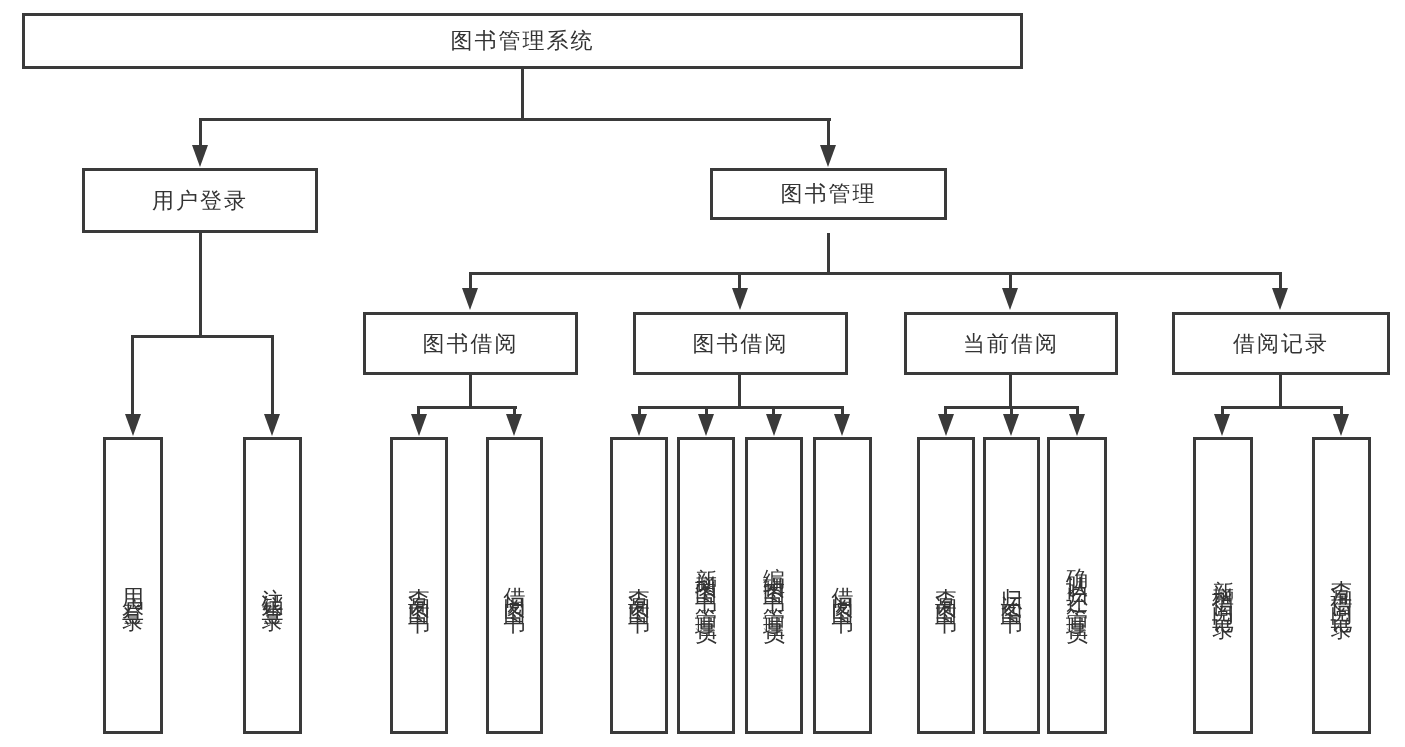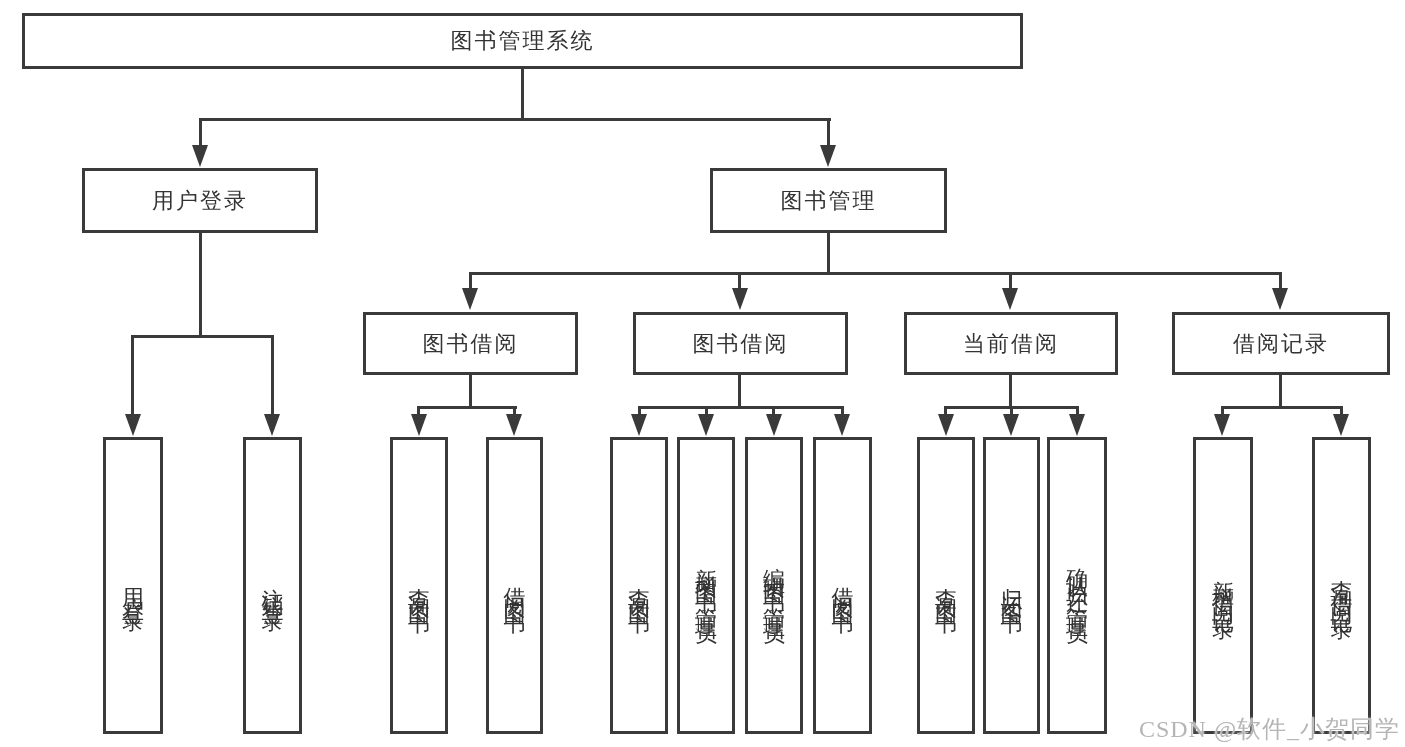--- a/index.html
+++ b/index.html
@@ -62,21 +62,21 @@
   <div class="box" style="left:22px;top:13px;width:1001px;height:56px">图书管理系统</div>
 
   <div class="vline" style="left:521px;top:68px;height:52px"></div>
   <div class="hline" style="left:199px;top:118px;width:632px"></div>
   <div class="vline" style="left:199px;top:118px;height:28px"></div>
   <div class="arrow" style="left:192px;top:145px"></div>
   <div class="vline" style="left:827px;top:118px;height:28px"></div>
   <div class="arrow" style="left:820px;top:145px"></div>
 
   <div class="box" style="left:82px;top:168px;width:236px;height:65px">用户登录</div>
-  <div class="box" style="left:710px;top:168px;width:237px;height:65px">图书管理</div>
+  <div class="box" style="left:710px;top:168px;width:237px;height:52px">图书管理</div>
 
   <div class="vline" style="left:199px;top:233px;height:105px"></div>
   <div class="hline" style="left:131px;top:335px;width:143px"></div>
   <div class="vline" style="left:131px;top:335px;height:81px"></div>
   <div class="arrow" style="left:125px;top:414px"></div>
   <div class="vline" style="left:271px;top:335px;height:81px"></div>
   <div class="arrow" style="left:264px;top:414px"></div>
 
   <div class="vline" style="left:827px;top:233px;height:42px"></div>
   <div class="hline" style="left:469px;top:272px;width:813px"></div>
@@ -139,15 +139,14 @@
   <div class="box leaf" style="left:745px;top:437px;width:58px;height:297px">编辑图书（管理员）</div>
   <div class="box leaf" style="left:813px;top:437px;width:59px;height:297px">借阅图书</div>
 
   <div class="box leaf" style="left:917px;top:437px;width:58px;height:297px">查询图书</div>
   <div class="box leaf" style="left:983px;top:437px;width:57px;height:297px">归还图书</div>
   <div class="box leaf" style="left:1047px;top:437px;width:60px;height:297px">确认归还（管理员）</div>
 
   <div class="box leaf" style="left:1193px;top:437px;width:60px;height:297px">新增借阅记录</div>
   <div class="box leaf" style="left:1312px;top:437px;width:59px;height:297px">查询借阅记录</div>
 
-  <div class="watermark">CSDN @软件_小贺同学</div>
 
 </div>
 
 </body></html>

